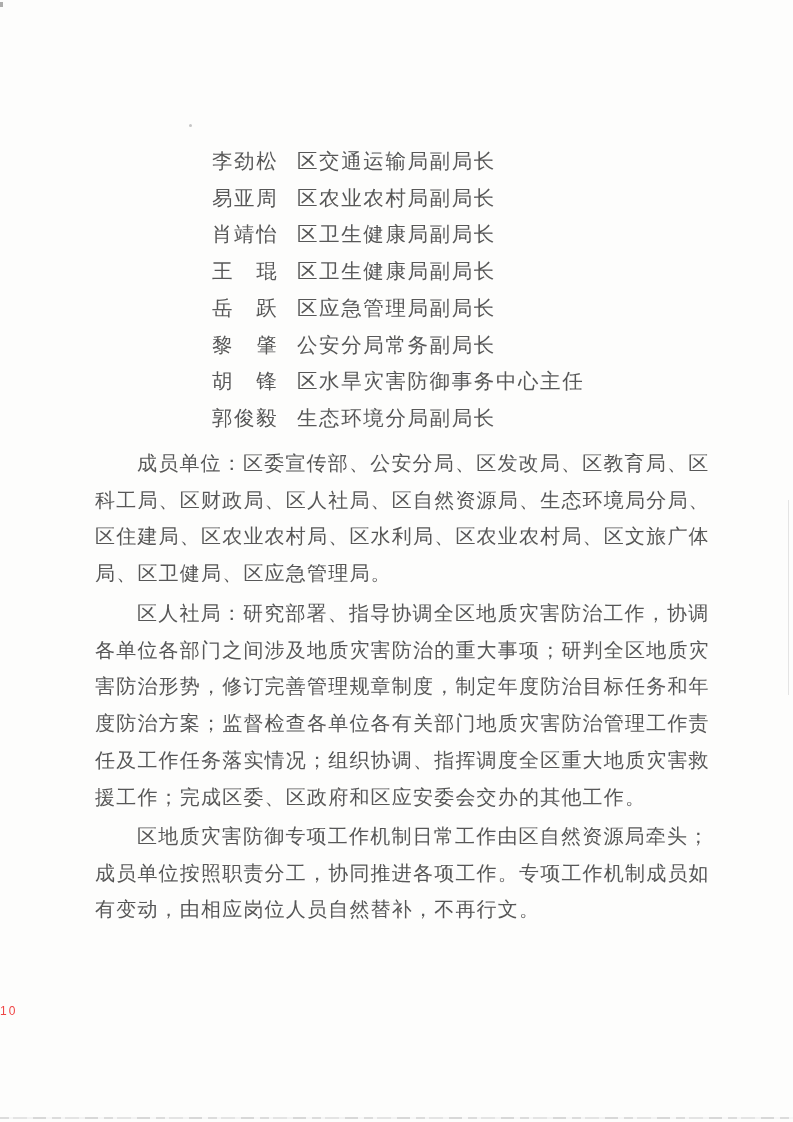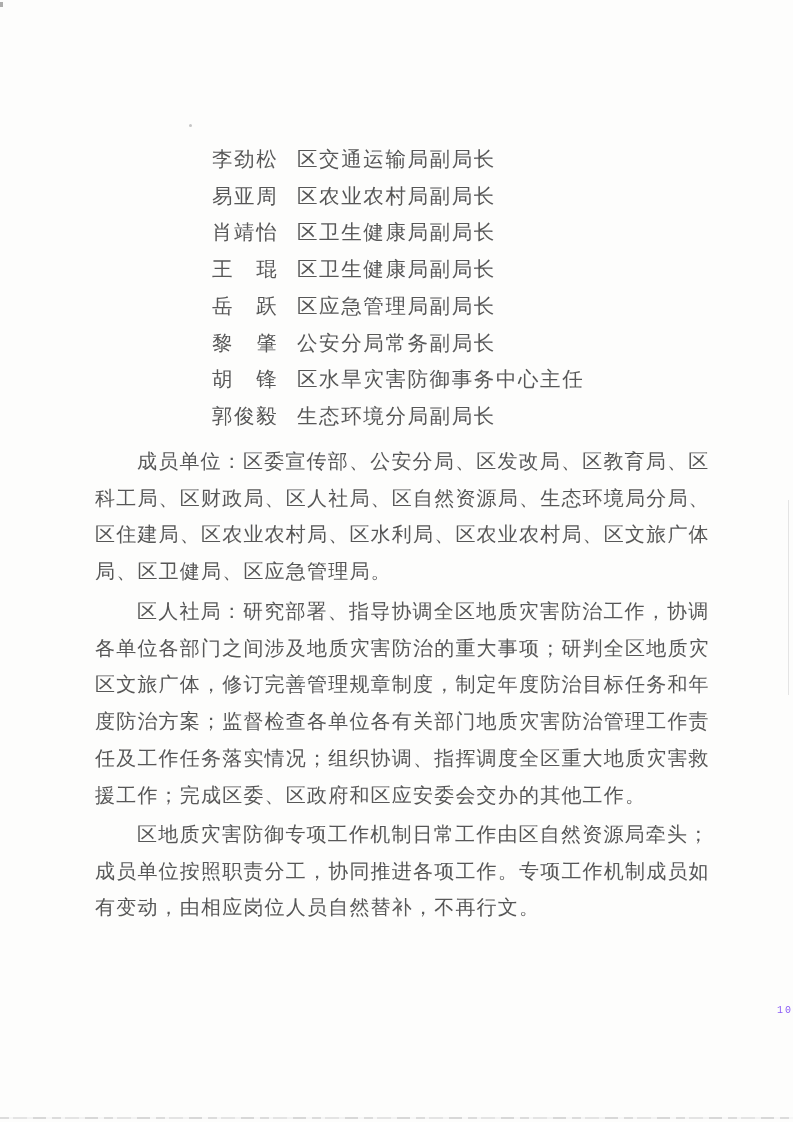--- a/index.html
+++ b/index.html
@@ -6,21 +6,21 @@
     margin: 0;
     padding: 0;
     background: #ffffff;
   }
   .page {
     position: relative;
     width: 793px;
     height: 1122px;
     background: #fdfdfc;
     overflow: hidden;
-    font-family: Liberation Mono, monospace;
+    font-family: Liberation Sans, sans-serif;
     color: #575757;
     -webkit-font-smoothing: antialiased;
   }
 
   
   .name-list {
     position: absolute;
     left: 212px;
     top: 143px;
   }
@@ -60,24 +60,24 @@
   #para-members      { top: 445px; }
   #para-duties       { top: 595px; }
   #para-coordination { top: 818px; }
 
   
   .page-number {
     position: absolute;
     top: 1001px;
     left: 0;
     right: 0;
-    text-align: right;
-    font-size: 10px;
+    text-align: left;
+    font-size: 12px;
     letter-spacing: 2px;
-    color: #8b5cf6;
+    color: #ef4444;
     line-height: 20px;
   }
 
   
   .speck {
     position: absolute;
     left: 189px;
     top: 124px;
     width: 3px;
     height: 3px;
@@ -162,21 +162,21 @@
   <div class="para" id="para-members">
     <div class="pline indent">成员单位：区委宣传部、公安分局、区发改局、区教育局、区</div>
     <div class="pline">科工局、区财政局、区人社局、区自然资源局、生态环境局分局、</div>
     <div class="pline">区住建局、区农业农村局、区水利局、区农业农村局、区文旅广体</div>
     <div class="pline plast">局、区卫健局、区应急管理局。</div>
   </div>
 
   <div class="para" id="para-duties">
     <div class="pline indent">区人社局：研究部署、指导协调全区地质灾害防治工作，协调</div>
     <div class="pline">各单位各部门之间涉及地质灾害防治的重大事项；研判全区地质灾</div>
-    <div class="pline">区文旅广体，修订完善管理规章制度，制定年度防治目标任务和年</div>
+    <div class="pline">害防治形势，修订完善管理规章制度，制定年度防治目标任务和年</div>
     <div class="pline">度防治方案；监督检查各单位各有关部门地质灾害防治管理工作责</div>
     <div class="pline">任及工作任务落实情况；组织协调、指挥调度全区重大地质灾害救</div>
     <div class="pline plast">援工作；完成区委、区政府和区应安委会交办的其他工作。</div>
   </div>
 
   <div class="para" id="para-coordination">
     <div class="pline indent">区地质灾害防御专项工作机制日常工作由区自然资源局牵头；</div>
     <div class="pline">成员单位按照职责分工，协同推进各项工作。专项工作机制成员如</div>
     <div class="pline plast">有变动，由相应岗位人员自然替补，不再行文。</div>
   </div>

